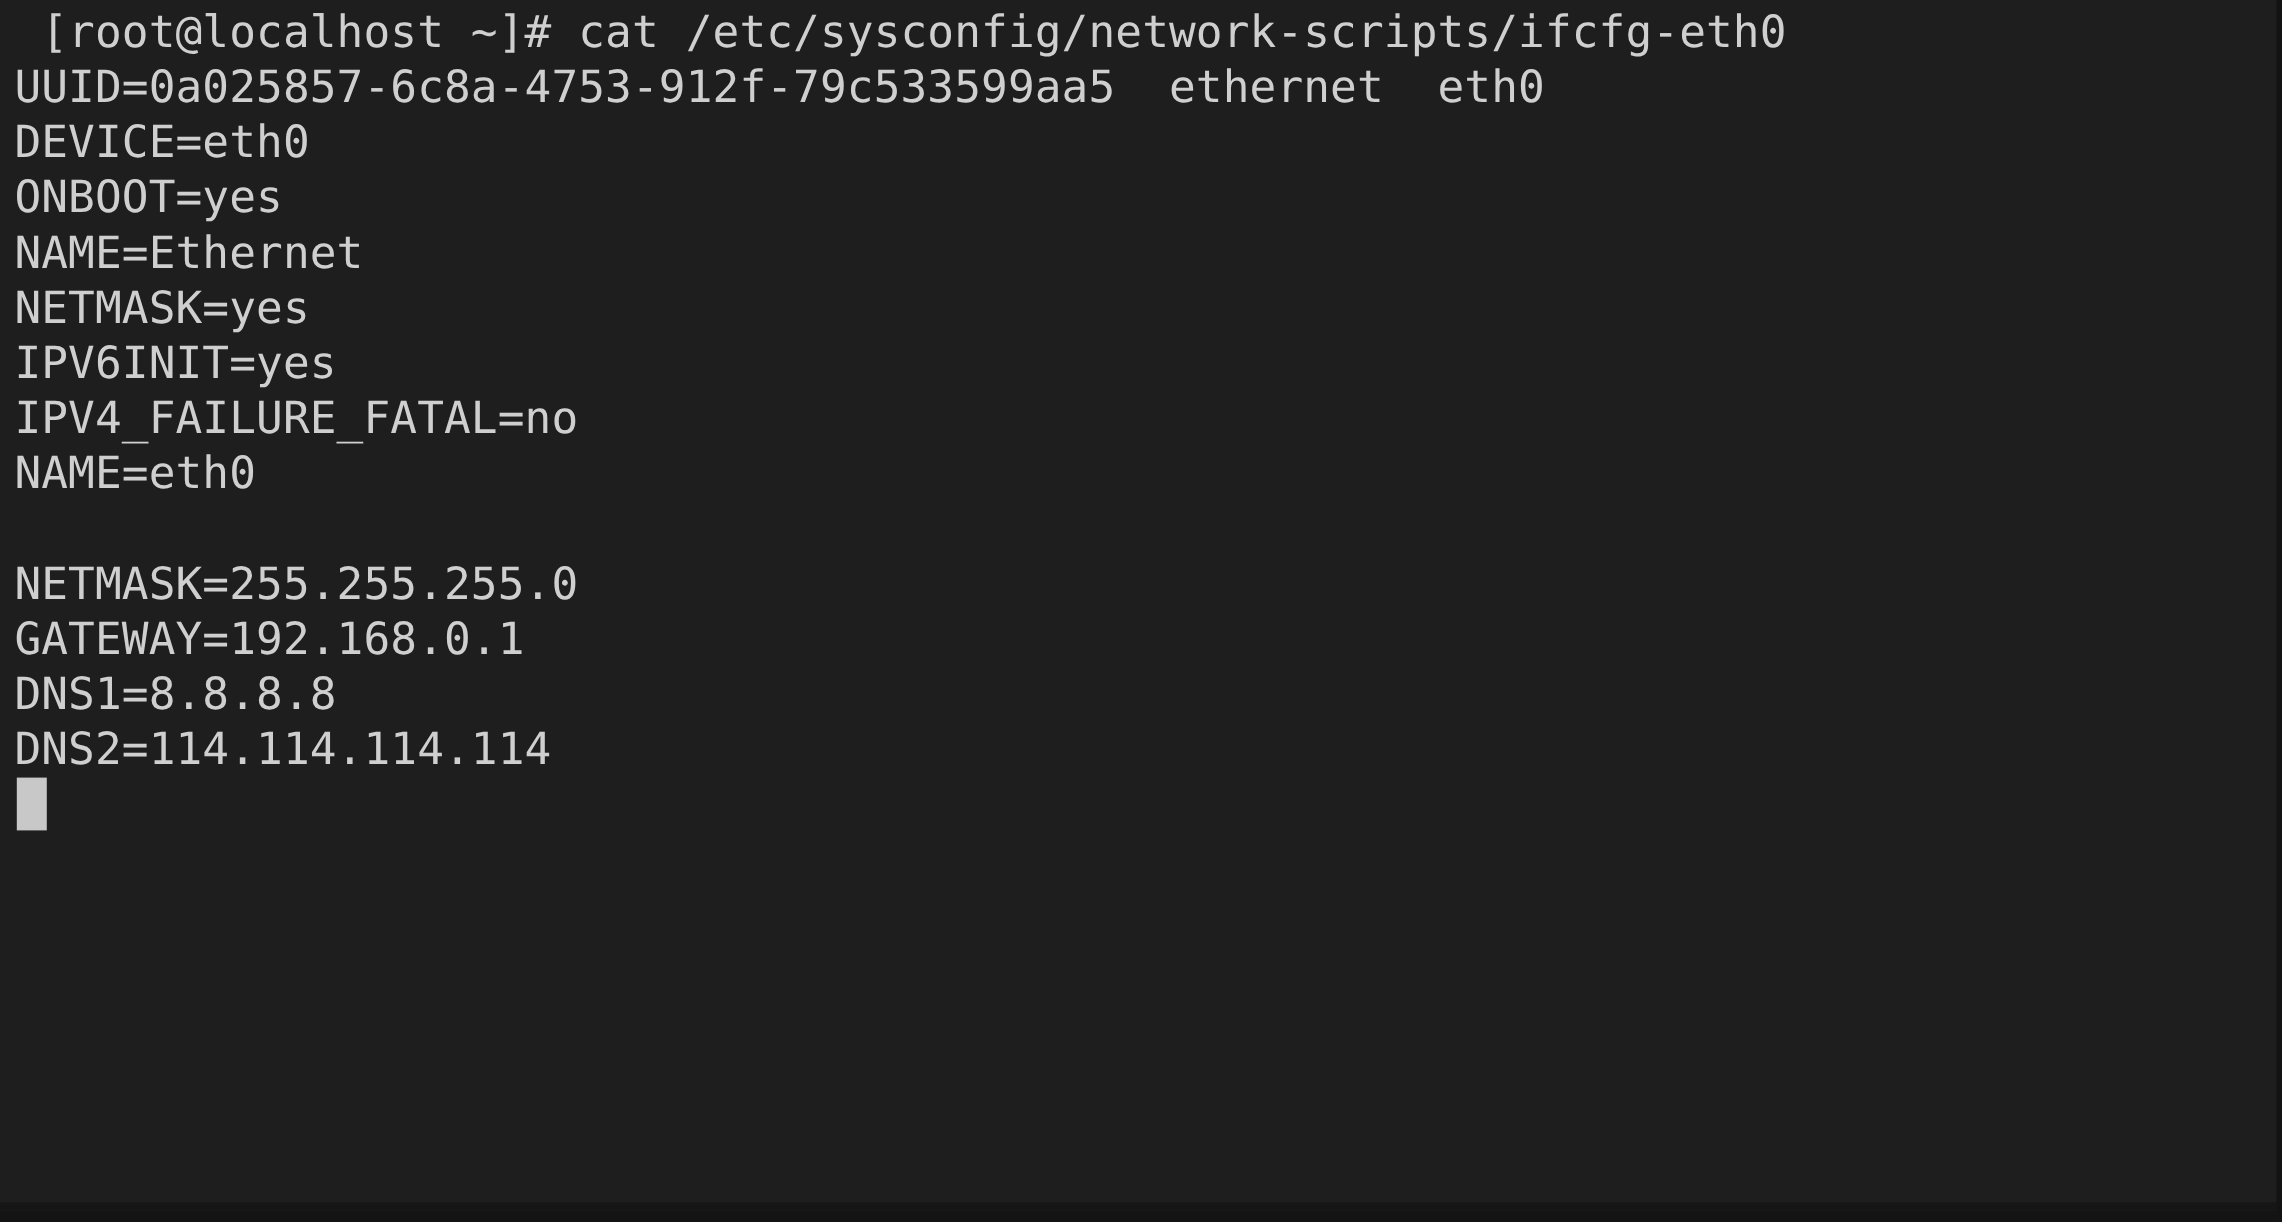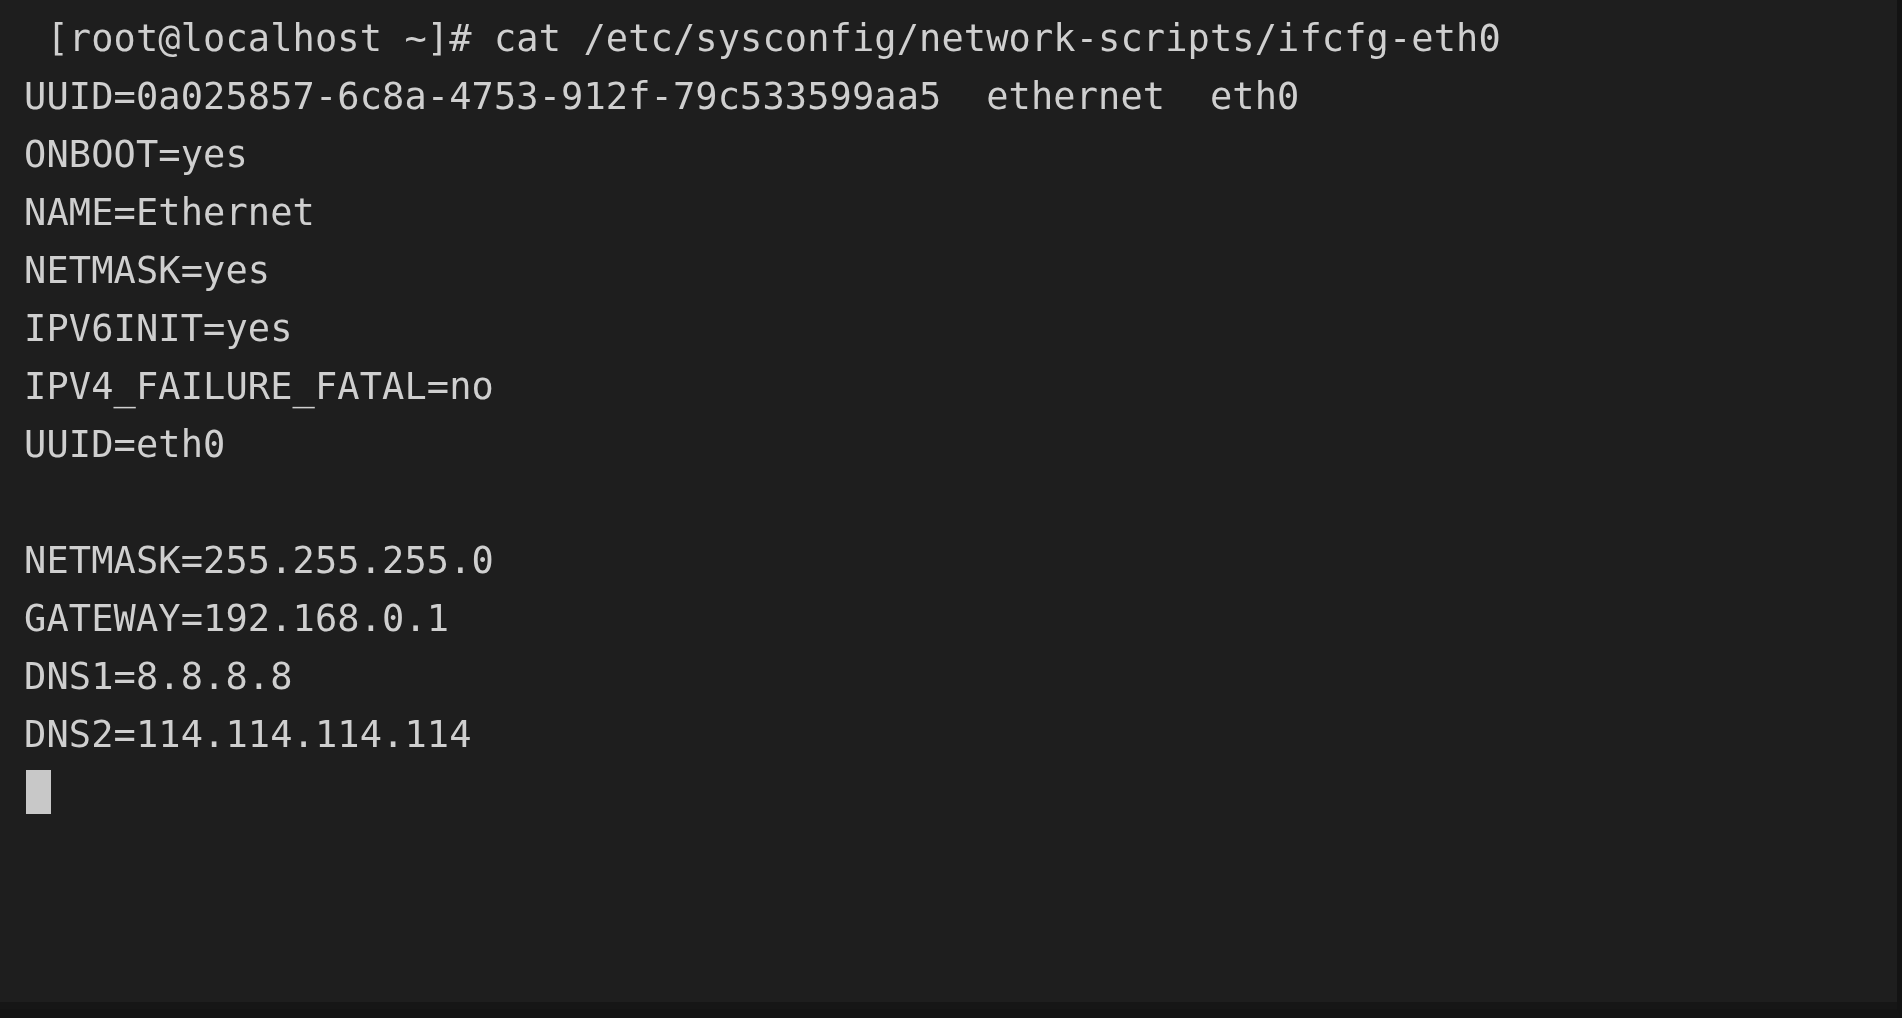--- a/index.html
+++ b/index.html
@@ -32,21 +32,21 @@
   }
 
   .term-line {
     font-family: "DejaVu Sans Mono", "Liberation Mono", monospace;
     font-size: 37px;
     line-height: 46px;
     height: 46px;
     letter-spacing: 0.10px;
     color: #cfcfcf;
     white-space: pre;
-    margin: 12px;
+    margin: 0;
     padding: 0;
   }
 
   .term-line.blank {
     color: transparent;
   }
 
   .prompt-line {
     position: relative;
   }
@@ -71,26 +71,27 @@
   }
 </style>
 </head>
 <body>
 
 <div id="terminal-window">
   <div id="terminal-screen">
 
     <div class="term-line"> [root@localhost ~]# cat /etc/sysconfig/network-scripts/ifcfg-eth0</div>
     <div class="term-line">UUID=0a025857-6c8a-4753-912f-79c533599aa5  ethernet  eth0</div>
+    <div class="term-line">DEVICE=eth0</div>
     <div class="term-line">ONBOOT=yes</div>
     <div class="term-line">NAME=Ethernet</div>
     <div class="term-line">NETMASK=yes</div>
     <div class="term-line">IPV6INIT=yes</div>
     <div class="term-line">IPV4_FAILURE_FATAL=no</div>
-    <div class="term-line">UUID=eth0</div>
+    <div class="term-line">NAME=eth0</div>
     <div class="term-line blank"> </div>
     <div class="term-line">NETMASK=255.255.255.0</div>
     <div class="term-line">GATEWAY=192.168.0.1</div>
     <div class="term-line">DNS1=8.8.8.8</div>
     <div class="term-line">DNS2=114.114.114.114</div>
 
     <div class="term-line prompt-line"><span class="cursor-block"></span></div>
 
   </div>
   <div class="scanline-dim"></div>

